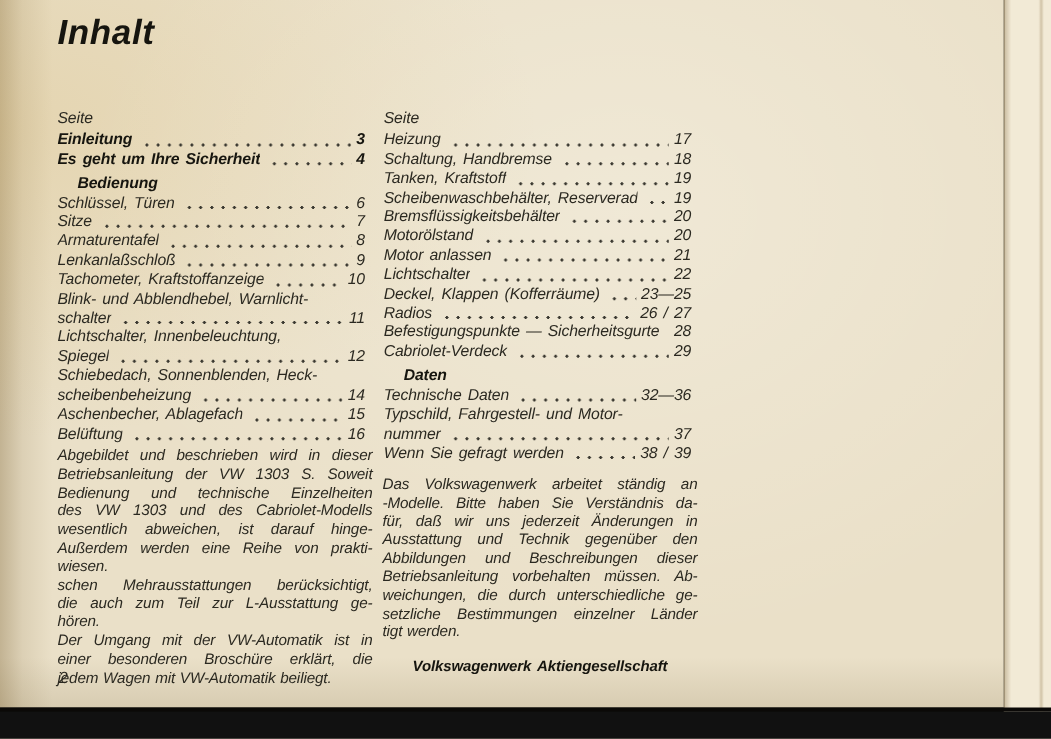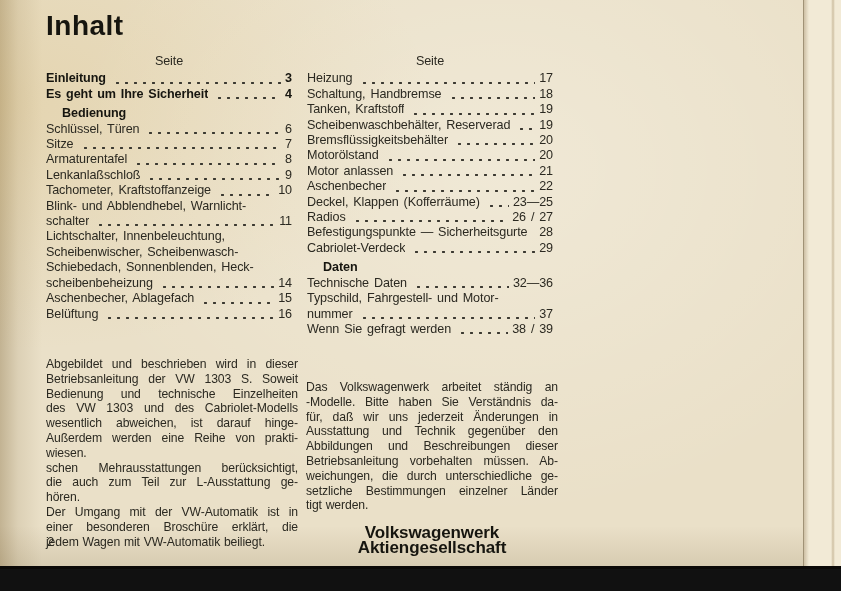--- a/index.html
+++ b/index.html
@@ -6,21 +6,21 @@
     --paper:#eae0c8;
     --paper-light:#f2ead6;
     --ink:#2b2921;
     --ink-bold:#16150f;
     --band:#0b0907;
     --edge-line:rgba(92,72,40,.55);
   }
   *{margin:0;padding:0;box-sizing:border-box;}
   html,body{width:841px;height:591px;overflow:hidden;}
   body{font-family:"Liberation Sans","DejaVu Sans",sans-serif;background:#111;}
-  .scan{position:relative;width:841px;height:569px;background:var(--band);overflow:hidden;}
+  .scan{position:relative;width:841px;height:569px;background:var(--band);overflow:hidden;font-style:italic;}
 
   
   .page{
     position:absolute;left:0;top:0;width:803px;height:566px;
     background:
       radial-gradient(ellipse at 62% 30%, rgba(255,255,250,.28), rgba(255,255,250,0) 62%),
       radial-gradient(ellipse at 0% 18%, rgba(208,172,92,.22), rgba(208,172,92,0) 38%),
       linear-gradient(to right, rgba(118,92,44,.34), rgba(118,92,44,.12) 18px, rgba(118,92,44,0) 42px),
       linear-gradient(to top, rgba(108,88,48,.15), rgba(108,88,48,0) 40px),
       var(--paper);
@@ -39,21 +39,21 @@
 
   .title{
     position:absolute;left:46px;top:10px;
     font-size:28px;font-weight:bold;color:var(--ink-bold);letter-spacing:.5px;
   }
 
   .col{position:absolute;top:54px;width:246px;font-size:12.6px;line-height:15.4px;
        color:var(--ink);letter-spacing:-.1px;word-spacing:1.5px;}
   .col-left{left:46px;}
   .col-right{left:307px;}
-  .seite{text-align:center;margin-bottom:2px;}
+  .seite{text-align:left;margin-bottom:2px;margin-top:33px;}
 
   .toc-line{white-space:nowrap;}
   .toc-row{display:flex;align-items:baseline;white-space:nowrap;}
   .toc-label{flex:0 1 auto;overflow:hidden;}
   .toc-dots{
     flex:1 1 0;min-width:0;height:13px;margin:0 4px 0 7px;align-self:flex-end;
     background-image:radial-gradient(circle, #3a3830 1.1px, rgba(0,0,0,0) 1.35px);
     background-size:9px 4px;background-repeat:repeat-x;background-position:left bottom 2px;
   }
   .toc-num{flex:0 0 auto;text-align:right;}
@@ -61,21 +61,21 @@
   .b{font-weight:bold;color:var(--ink-bold);justify-content:flex-end;}
 
   .paras{position:absolute;top:357px;width:252px;font-size:12.2px;line-height:14.8px;
          color:var(--ink);letter-spacing:-.1px;word-spacing:.5px;}
   .paras-left{left:46px;}
   .paras-right{left:306px;margin-top:23px;}
   .pline{white-space:nowrap;overflow:visible;}
   .pline.just{text-align:justify;text-align-last:justify;}
 
   .signature{margin-top:13px;text-align:center;font-weight:bold;color:var(--ink-bold);
-             font-size:17px;letter-spacing:-.1px;word-spacing:2px;}
+             font-size:12px;letter-spacing:-.1px;word-spacing:2px;}
   .pagenum{position:absolute;left:47px;top:534px;font-size:13px;color:var(--ink);}
 </style>
 </head>
 <body>
 
 <div class="scan">
   <div class="page">
 
     <div class="title">Inhalt</div>
 
@@ -118,21 +118,25 @@
             <span class="toc-dots"></span>
             <span class="toc-num">10</span>
           </div>
           <div class="toc-line">Blink- und Abblendhebel, Warnlicht-</div>
           <div class="toc-row">
             <span class="toc-label">schalter</span>
             <span class="toc-dots"></span>
             <span class="toc-num">11</span>
           </div>
           <div class="toc-line">Lichtschalter, Innenbeleuchtung,</div>
-          <div class="toc-line">Scheibenwischer, Scheibenwasch-</div>
+          <div class="toc-row">
+            <span class="toc-label">Spiegel</span>
+            <span class="toc-dots"></span>
+            <span class="toc-num">12</span>
+          </div>
           <div class="toc-line">Schiebedach, Sonnenblenden, Heck-</div>
           <div class="toc-row">
             <span class="toc-label">scheibenbeheizung</span>
             <span class="toc-dots"></span>
             <span class="toc-num">14</span>
           </div>
           <div class="toc-row">
             <span class="toc-label">Aschenbecher, Ablagefach</span>
             <span class="toc-dots"></span>
             <span class="toc-num">15</span>
@@ -177,21 +181,21 @@
             <span class="toc-label">Motorölstand</span>
             <span class="toc-dots"></span>
             <span class="toc-num">20</span>
           </div>
           <div class="toc-row">
             <span class="toc-label">Motor anlassen</span>
             <span class="toc-dots"></span>
             <span class="toc-num">21</span>
           </div>
           <div class="toc-row">
-            <span class="toc-label">Aschenbecher</span>
+            <span class="toc-label">Lichtschalter</span>
             <span class="toc-dots"></span>
             <span class="toc-num">22</span>
           </div>
           <div class="toc-row">
             <span class="toc-label">Deckel, Klappen (Kofferräume)</span>
             <span class="toc-dots"></span>
             <span class="toc-num">23—25</span>
           </div>
           <div class="toc-row">
             <span class="toc-label">Radios</span>

